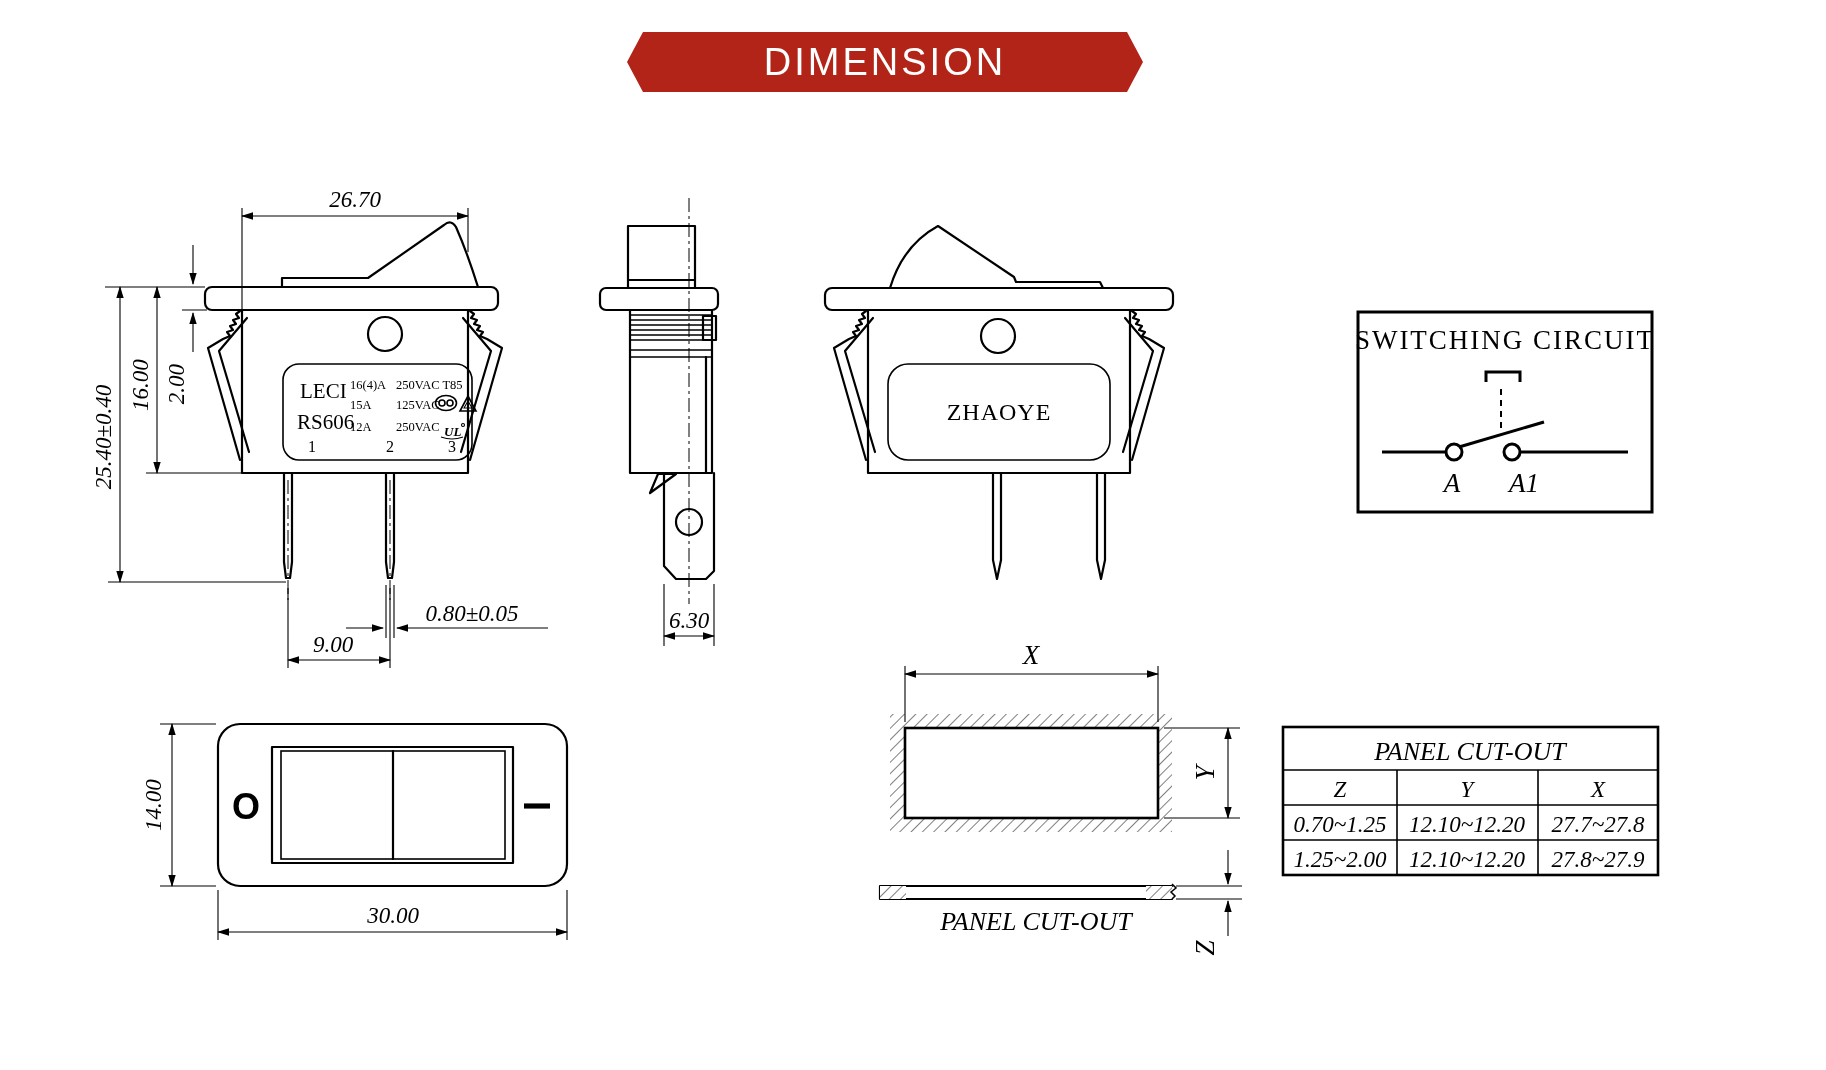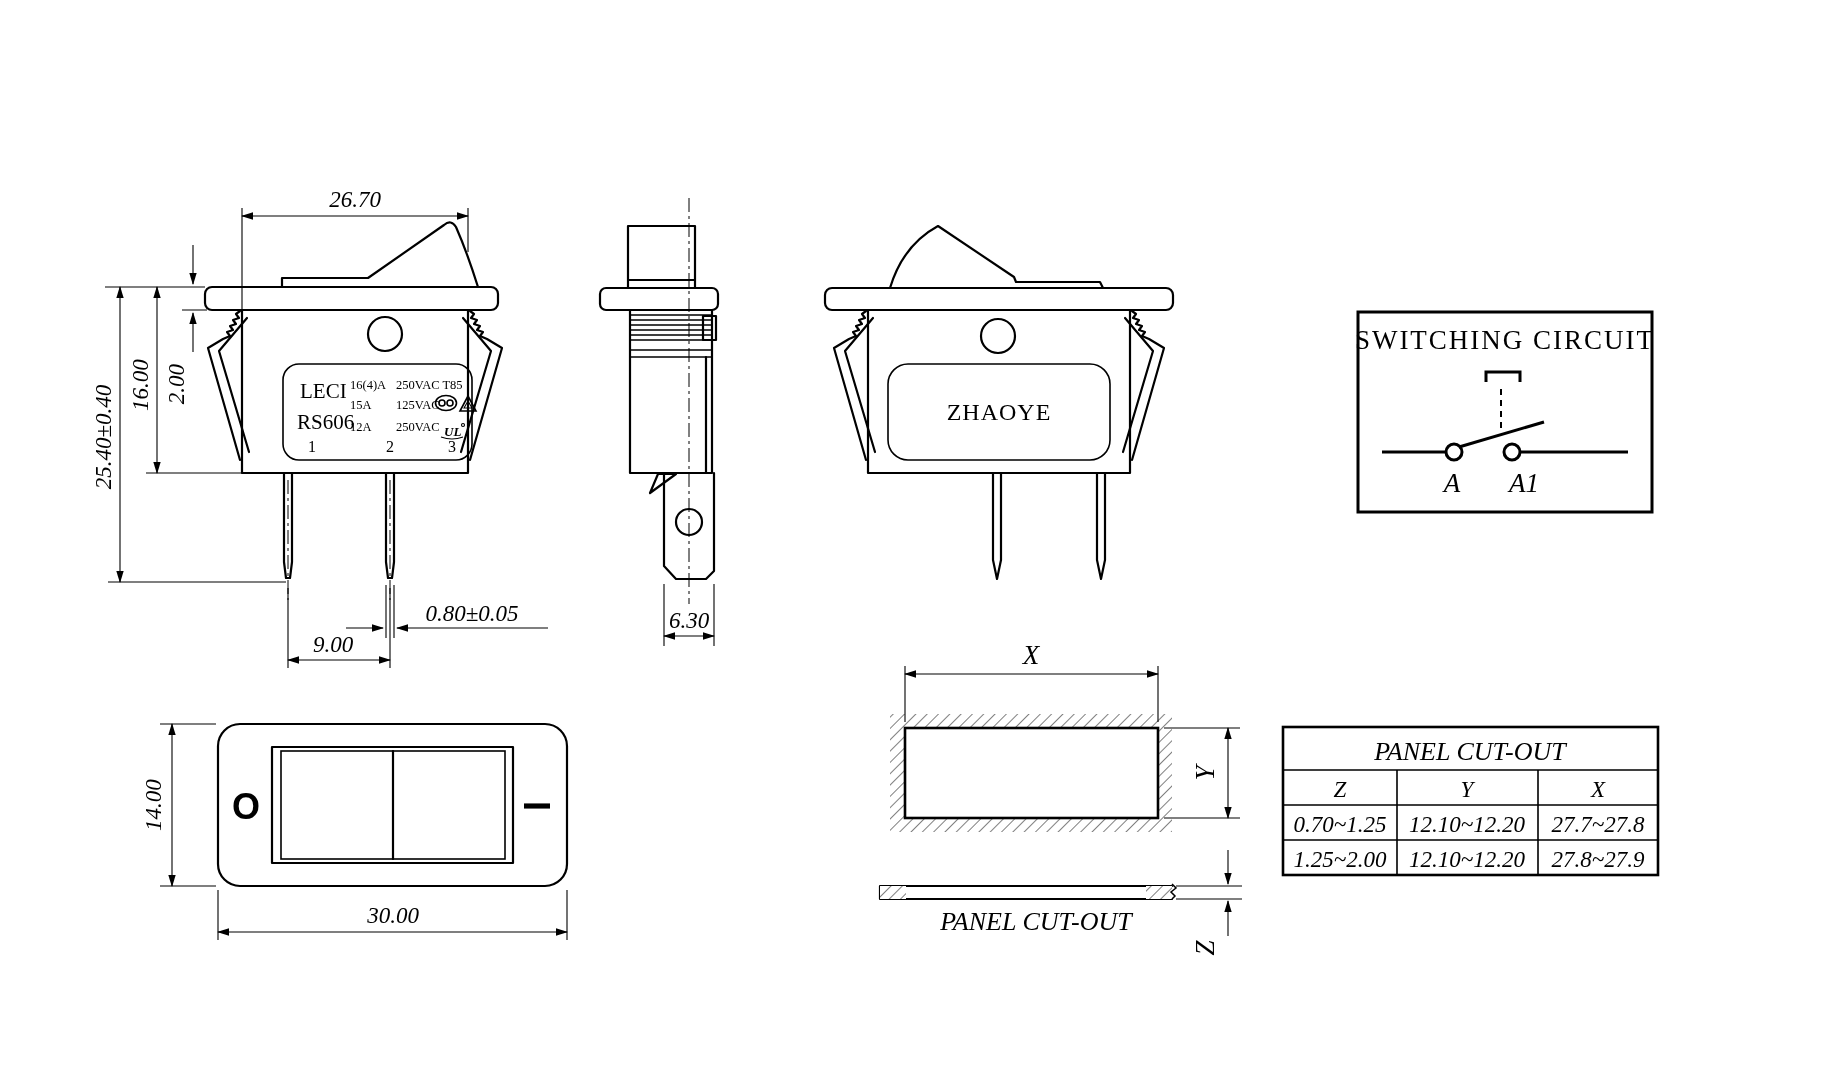--- a/index.html
+++ b/index.html
@@ -31,20 +31,23 @@
   .tb {font:italic 23px "Liberation Serif",serif;}
   .tbt{font:italic 26px "Liberation Serif",serif;}
   .mk {font:700 36px "Liberation Sans",sans-serif;}
   .ul {font:italic 700 13px "Liberation Serif",serif;}
 </style>
 </head>
 <body>
 
 <div id="stage">
 
+  <div id="banner" style="background: rgb(178, 36, 24);">
+    <span>DIMENSION</span>
+  </div>
 
   <svg width="1826" height="1070" viewBox="0 0 1826 1070">
     <defs>
       <marker id="ar" markerWidth="12" markerHeight="9" refX="11" refY="4.5" orient="auto-start-reverse" markerUnits="userSpaceOnUse">
         <path d="M0,0.8 L12,4.5 L0,8.2 Z" fill="#000"></path>
       </marker>
       <pattern id="hatch" width="8" height="8" patternUnits="userSpaceOnUse" patternTransform="rotate(45)">
         <rect width="8" height="8" fill="#fff"></rect>
         <line x1="0" y1="0" x2="0" y2="8" stroke="#3a3a3a" stroke-width="1.3"></line>
       </pattern>

